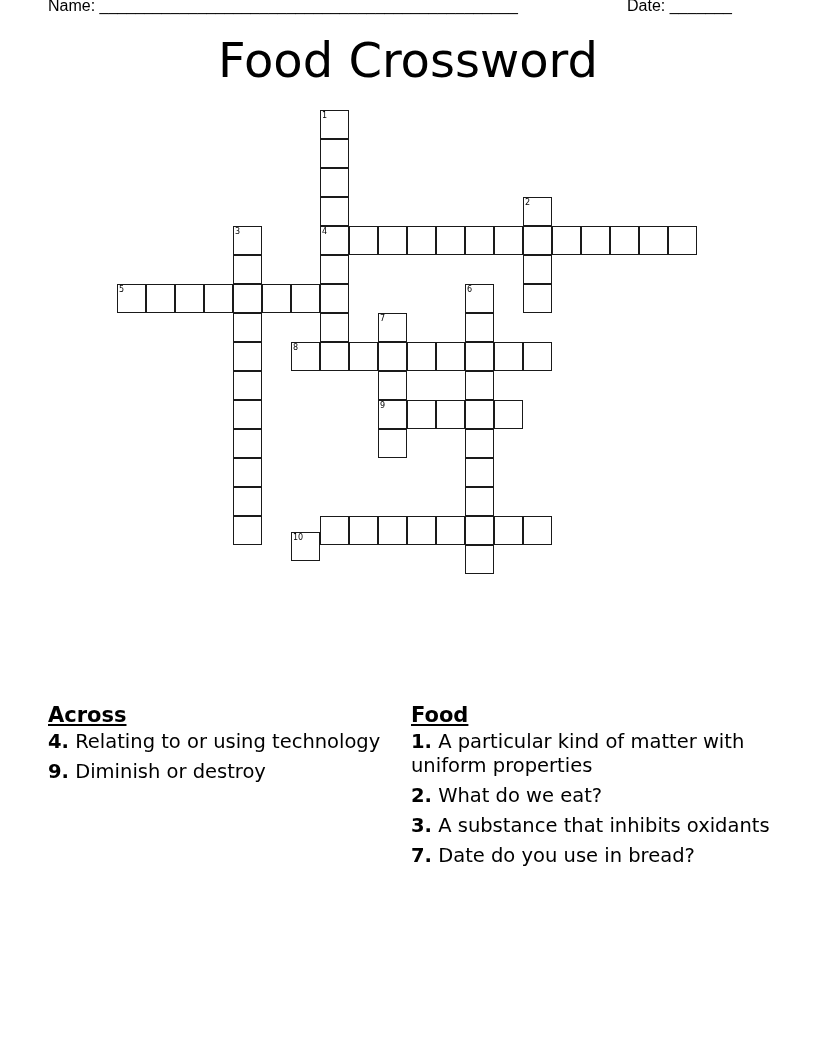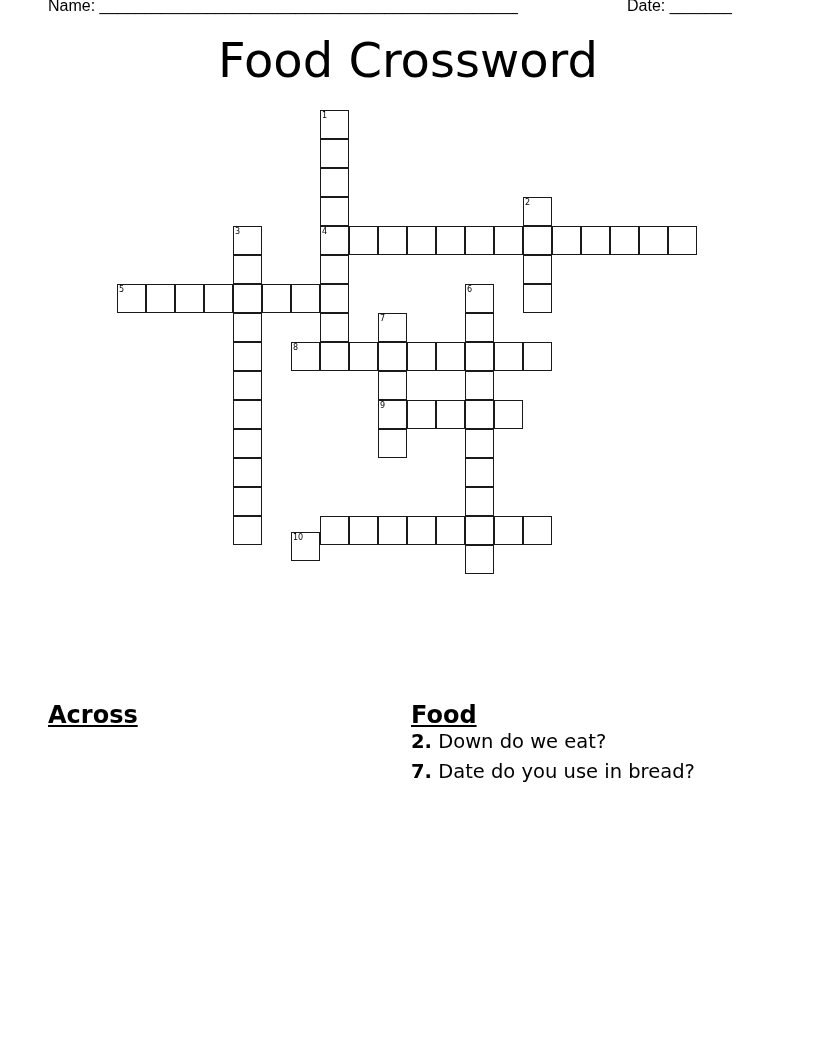--- a/index.html
+++ b/index.html
@@ -6,21 +6,21 @@
   body { width: 816px; height: 1056px; position: relative; overflow: hidden; color: #000; }
   .header-line { position: absolute; top: -3px; left: 48px; width: 700px; font-family: "Liberation Sans", sans-serif; font-size: 16px; white-space: nowrap; }
   .header-line .date { position: absolute; left: 579px; top: 0; }
   .title { position: absolute; top: 32px; left: 0; width: 816px; text-align: center; font-family: "DejaVu Sans", sans-serif; font-size: 48px; letter-spacing: 0px; }
   #grid { position: absolute; left: 0; top: 0; width: 816px; height: 700px; }
   .cell { position: absolute; width: 29px; height: 29px; box-sizing: border-box; border: 1.5px solid #1a1a1a; background: #fff; }
   .cell .num { position: absolute; top: 0px; left: 1px; font-family: "DejaVu Sans", sans-serif; font-size: 8px; line-height: 9px; }
   .clues { position: absolute; top: 702px; font-family: "DejaVu Sans", sans-serif; font-size: 19.5px; line-height: 24px; }
   .clues.across { left: 48px; width: 345px; }
   .clues.down { left: 411px; width: 370px; }
-  .clues h2 { margin: 0 0 2px 0; font-size: 24px; font-weight: bold; text-decoration: underline; line-height: 26px; }
+  .clues h2 { margin: 0 0 2px 0; font-size: 21px; font-weight: bold; text-decoration: underline; line-height: 26px; }
   .clue { margin-bottom: 6px; }
   .clue b { font-weight: bold; }
 </style>
 </head>
 <body>
 
 <div class="header-line">
   <span>Name: _______________________________________________</span>
   <span class="date">Date: _______</span>
 </div>
@@ -118,19 +118,23 @@
     <div class="cell" style="left: 349px; top: 516px;"></div>
     <div class="cell" style="left: 378px; top: 516px;"></div>
     <div class="cell" style="left: 407px; top: 516px;"></div>
     <div class="cell" style="left: 436px; top: 516px;"></div>
     <div class="cell" style="left: 494px; top: 516px;"></div>
     <div class="cell" style="left: 523px; top: 516px;"></div>
   </div>
 
 <div class="clues across">
   <h2>Across</h2>
+  <div class="clue"><b>4.</b><span> Relating to or using technology</span></div>
+  <div class="clue"><b>9.</b><span> Diminish or destroy</span></div>
 </div>
 
 <div class="clues down">
   <h2>Food</h2>
-  <div class="clue"><b>2.</b><span> Down do we eat?</span></div>
+  <div class="clue"><b>1.</b><span> A particular kind of matter with uniform properties</span></div>
+  <div class="clue"><b>2.</b><span> What do we eat?</span></div>
+  <div class="clue"><b>3.</b><span> A substance that inhibits oxidants</span></div>
   <div class="clue"><b>7.</b><span> Date do you use in bread?</span></div>
 </div>
 
 </body></html>

